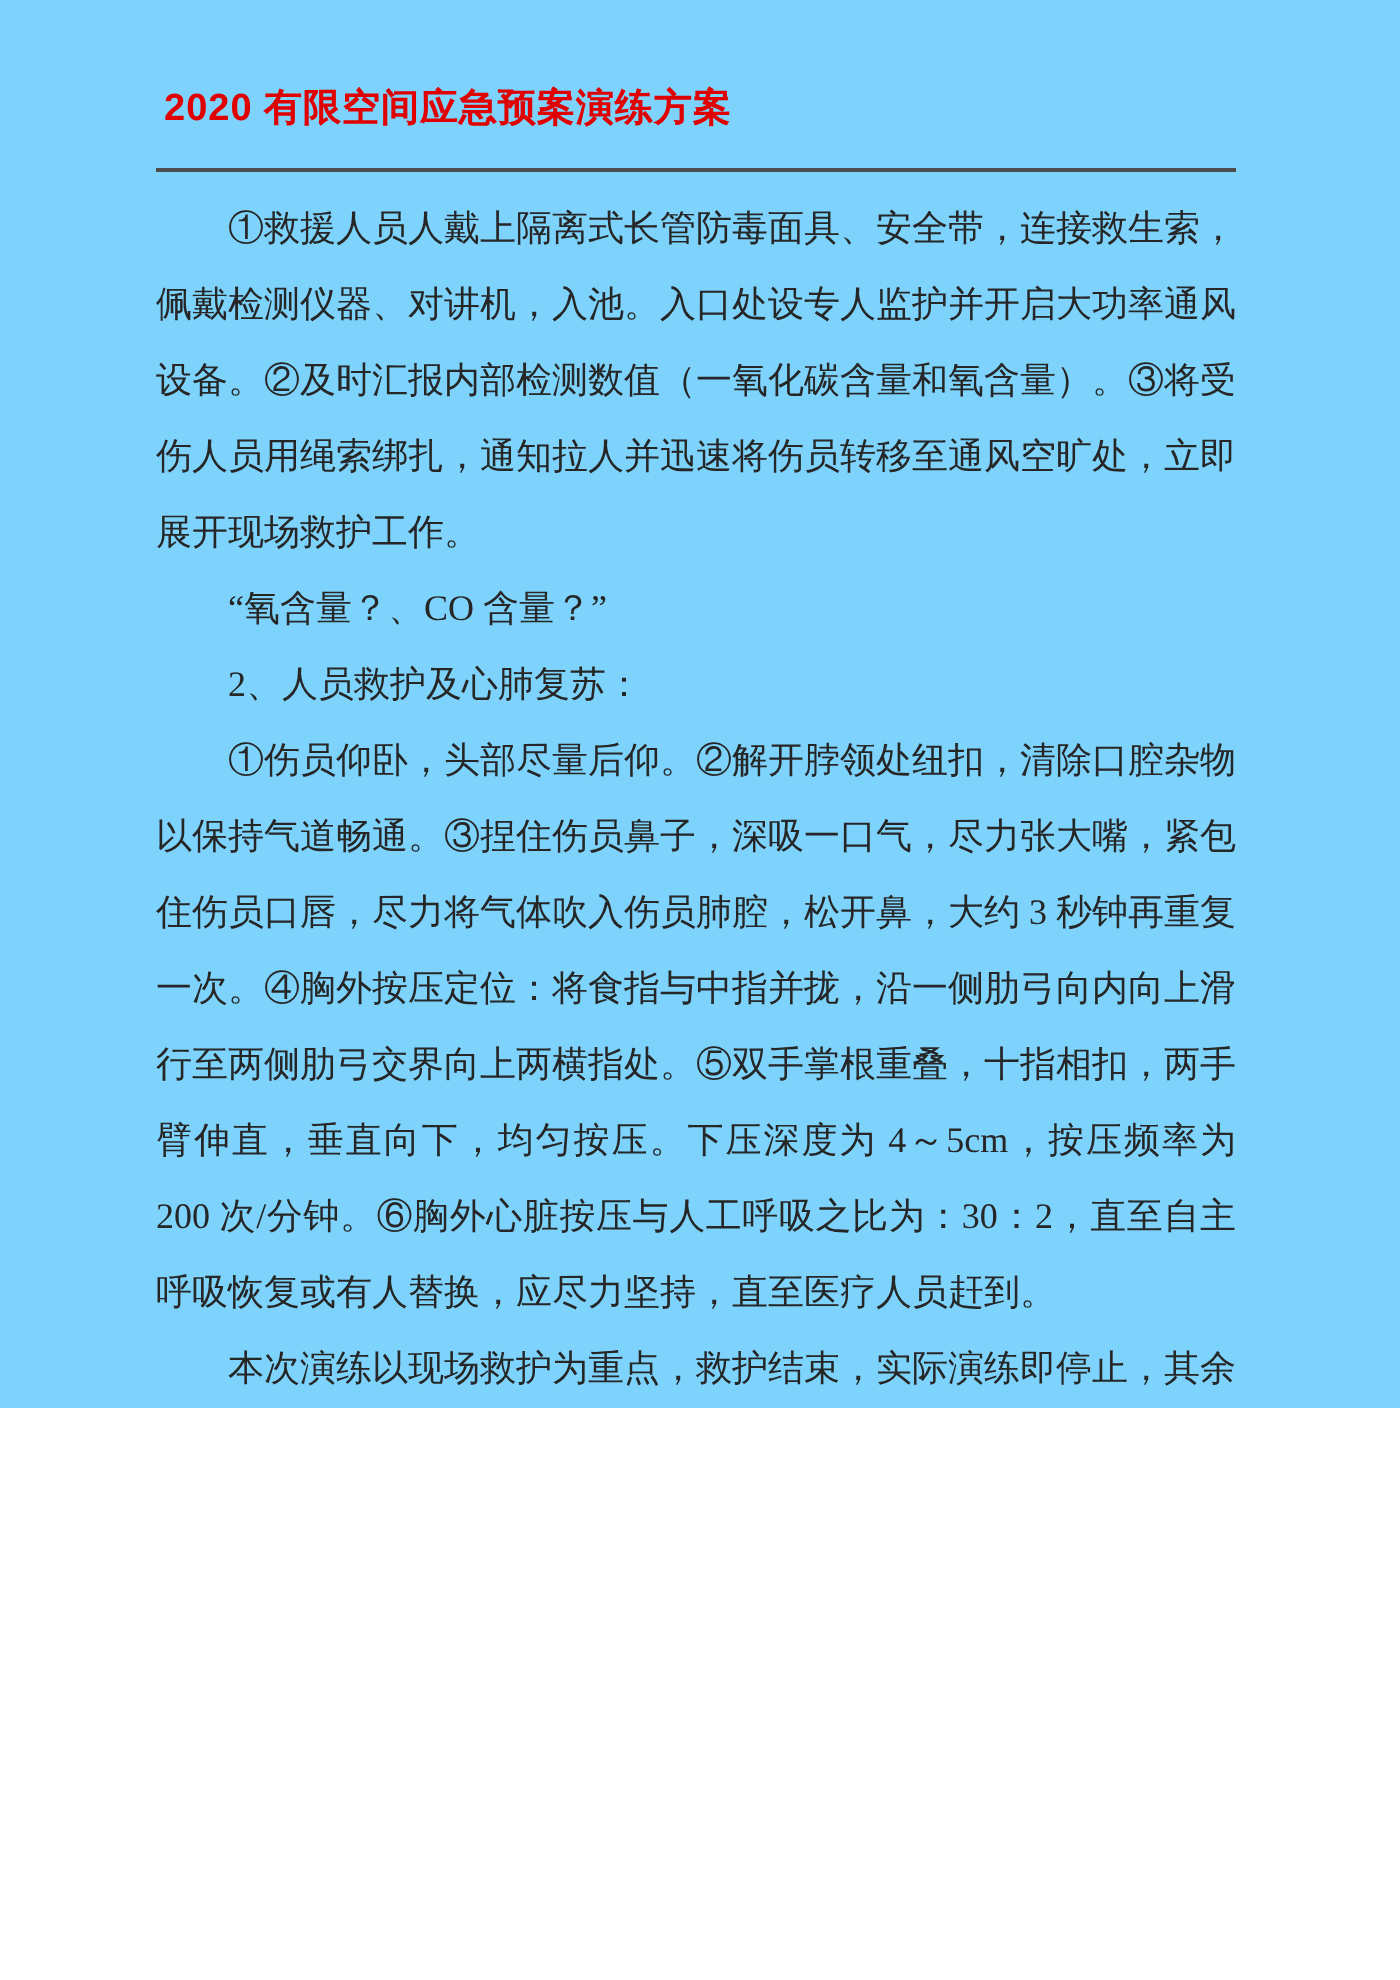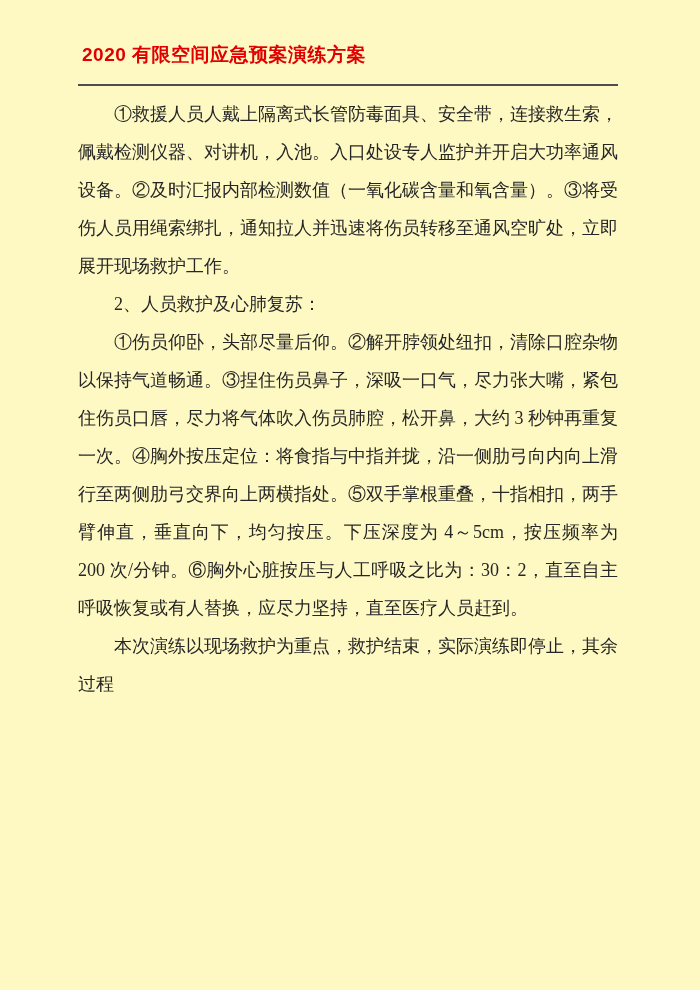--- a/index.html
+++ b/index.html
@@ -3,22 +3,22 @@
 <meta charset="utf-8">
 <style>
   html, body {
     margin: 0;
     padding: 0;
     background: #ffffff;
   }
   .page {
     position: relative;
     width: 700px;
-    height: 990px;
-    background: #fef9c3;
+    height: 704px;
+    background: #7dd3fc;
     overflow: hidden;
     box-sizing: border-box;
     font-family: "Liberation Serif", "DejaVu Serif", serif;
   }
   .doc-title {
     margin: 0;
     position: absolute;
     left: 82px;
     top: 44px;
     font-family: "Liberation Sans", "DejaVu Sans", sans-serif;
@@ -62,17 +62,18 @@
   }
 </style>
 </head>
 <body>
 
 <div class="page">
   <h1 class="doc-title">2020 有限空间应急预案演练方案</h1>
   <hr class="header-rule">
   <div class="doc-body" id="doc-body">
       <p>①救援人员人戴上隔离式长管防毒面具、安全带，连接救生索，佩戴检测仪器、对讲机，入池。入口处设专人监护并开启大功率通风设备。②及时汇报内部检测数值（一氧化碳含量和氧含量）。③将受伤人员用绳索绑扎，通知拉人并迅速将伤员转移至通风空旷处，立即展开现场救护工作。</p>
+      <p>“氧含量？、CO 含量？”</p>
       <p>2、人员救护及心肺复苏：</p>
       <p>①伤员仰卧，头部尽量后仰。②解开脖领处纽扣，清除口腔杂物以保持气道畅通。③捏住伤员鼻子，深吸一口气，尽力张大嘴，紧包住伤员口唇，尽力将气体吹入伤员肺腔，松开鼻，大约 3 秒钟再重复一次。④胸外按压定位：将食指与中指并拢，沿一侧肋弓向内向上滑行至两侧肋弓交界向上两横指处。⑤双手掌根重叠，十指相扣，两手臂伸直，垂直向下，均匀按压。下压深度为 4～5cm，按压频率为 200 次/分钟。⑥胸外心脏按压与人工呼吸之比为：30：2，直至自主呼吸恢复或有人替换，应尽力坚持，直至医疗人员赶到。</p>
       <p>本次演练以现场救护为重点，救护结束，实际演练即停止，其余过程</p>
     </div>
 </div>
 
 </body></html>

